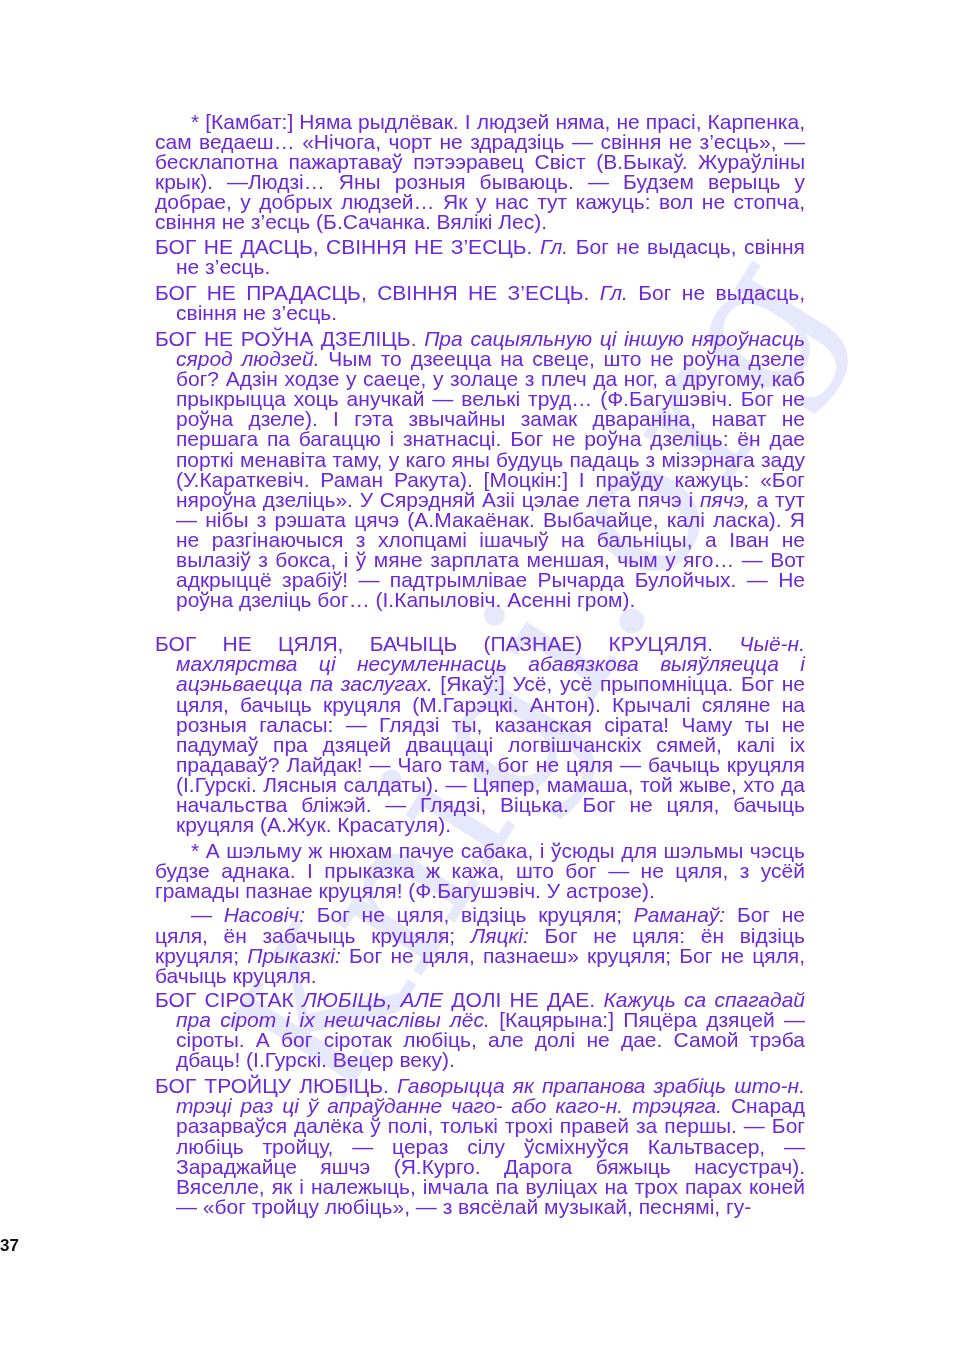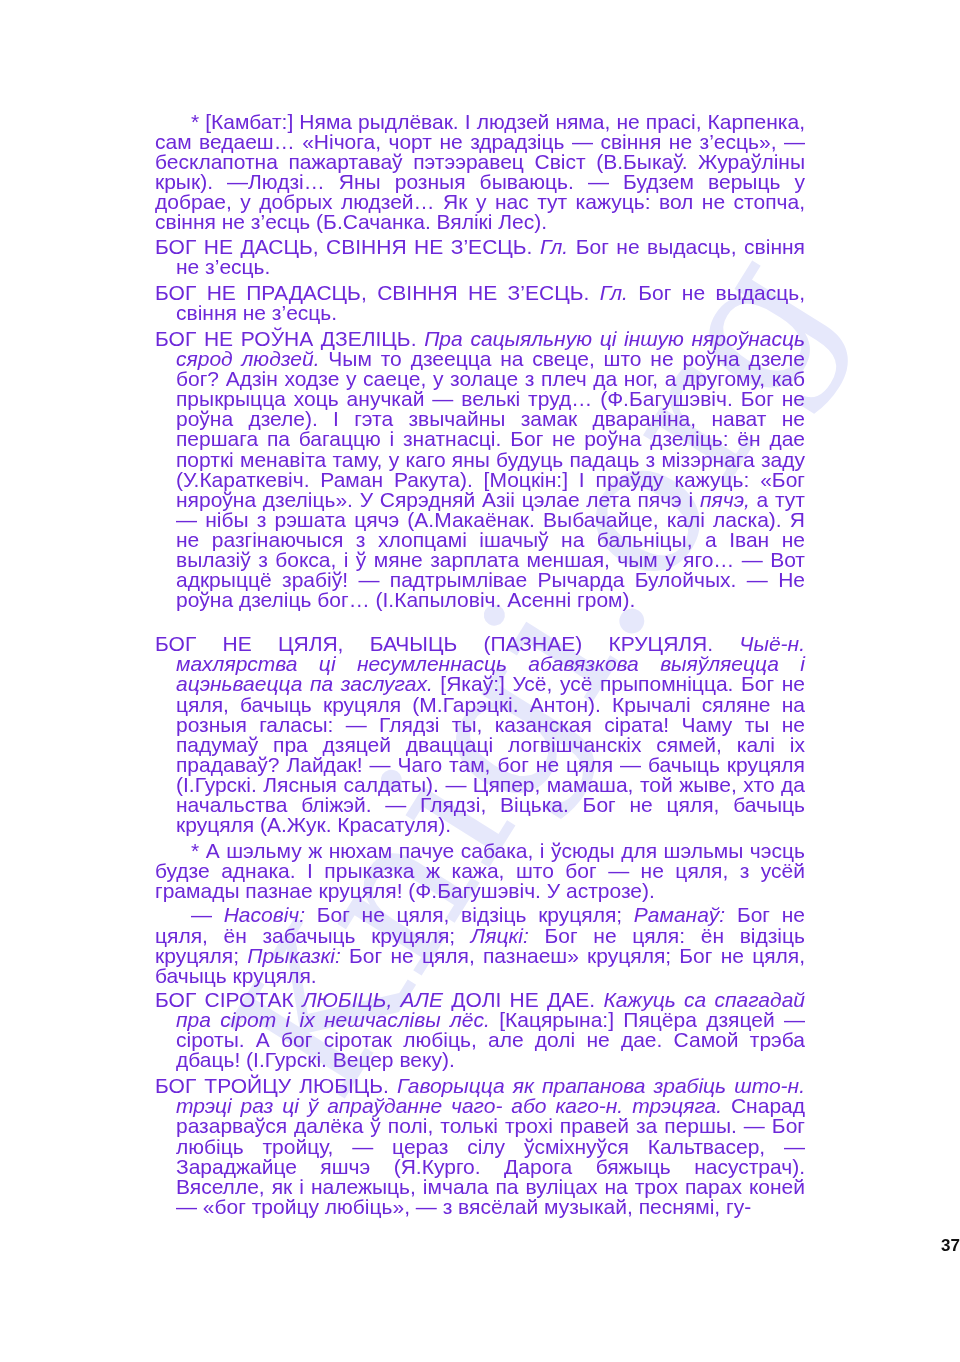--- a/index.html
+++ b/index.html
@@ -16,21 +16,21 @@
     position: absolute; left: 155px; top: 112px; width: 650px;
     font-family: Liberation Sans, sans-serif;
     font-size: 21px; line-height: 20.1px; color: #6d28d9;
     text-align: justify; z-index: 1;
   }
   .page i { font-style: italic; }
   .p-indent { text-indent: 36px; margin: 0 0 4px 0; }
   .entry { margin: 4px 0 6px 0; padding-left: 21px; text-indent: -21px; }
   .gap { height: 14px; }
   .pagenum {
-    position: absolute; left: 0; width: 960px; top: 1236px; text-align: right;
+    position: absolute; left: 0; width: 960px; top: 1236px; text-align: left;
     font-family: "Liberation Sans", sans-serif; font-weight: bold; font-size: 17px; color: #111;
     z-index: 1;
   }
 </style>
 </head>
 <body>
 
 <div class="watermark">Knigi.org</div>
 
 <div class="page">

